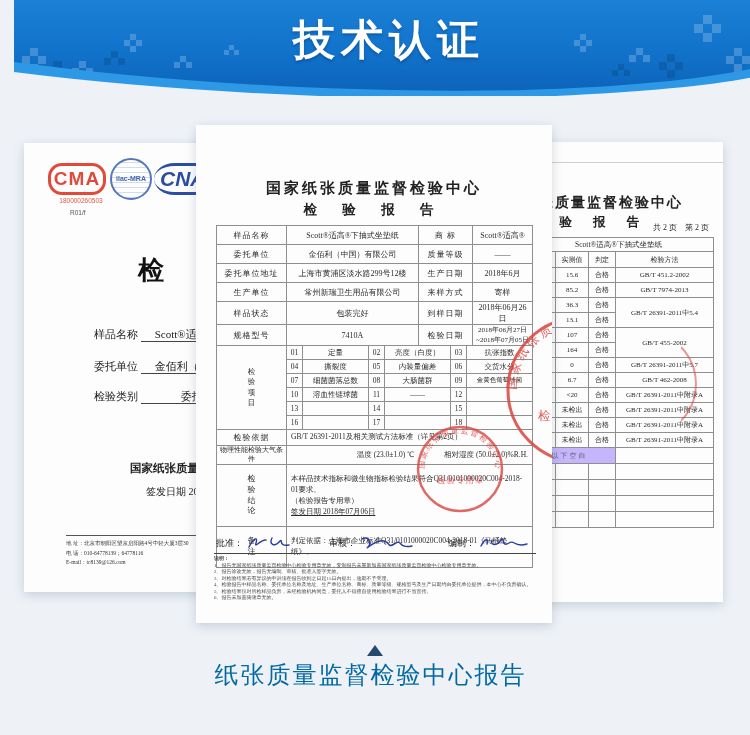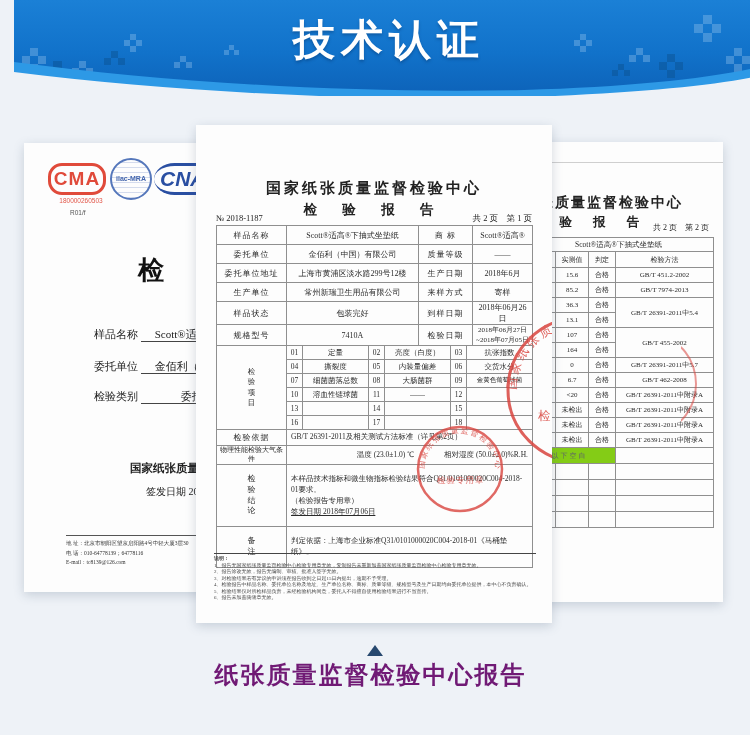--- a/index.html
+++ b/index.html
@@ -68,32 +68,32 @@
   .r-rep { position:absolute; left:-58px; top:72px; width:280px; text-align:center; font-size:12.5px; font-weight:bold; letter-spacing:9px; white-space:nowrap; }
   .r-meta { position:absolute; right:14px; top:80px; font-size:8px; }
   .r-topline { position:absolute; left:0; top:20px; width:100%; border-top:1px solid #cfcfcf; }
   .rt { position:absolute; left:18px; top:95px; width:190px; }
   .rt td { font-size:7px; padding:0 1px; }
   .rt .prod td { height:14px; font-size:7.5px; }
   .rt .head td { height:16px; }
   .rt .data td { height:15px; }
   .rt .blankmark td { height:16px; }
   .rt .empty td { height:16px; }
-  .gray-cell { background:#84cc16; color:#5e6369; letter-spacing:2px; }
+  .gray-cell { background:#c4b5fd; color:#5e6369; letter-spacing:2px; }
 
   
   .stamp { position:absolute; opacity:.85; }
   .arc-wrap { position:absolute; left:176px; top:196px; width:18px; height:92px; overflow:hidden; opacity:.55; }
   .arc-circle { width:74px; height:92px; margin-left:-58px; border:2.5px solid #d9453f; border-radius:50%; }
 
   
   .caption-tri { position:absolute; left:367px; top:645px; width:0; height:0;
     border-left:8px solid transparent; border-right:8px solid transparent; border-bottom:11px solid #27496f; }
   .caption-text { position:absolute; left:0; top:659px; width:741px; text-align:center;
-    font-family:"Liberation Sans", sans-serif; font-weight:bold; font-size:24px; color:#701a75; letter-spacing:2px; }
+    font-family:"Liberation Sans", sans-serif; font-weight:normal; font-size:24px; color:#0369a1; letter-spacing:2px; }
 </style>
 </head>
 <body>
 
 <div class="stage">
 
   <div class="header">
     <div class="header-bg"></div>
     <svg class="header-curves" width="750" height="96" viewBox="0 0 750 96" preserveAspectRatio="none">
 
@@ -316,24 +316,20 @@
       </table>
 
     <div class="arc-wrap">
       <div class="arc-circle"></div>
     </div>
   </div>
 
   <div class="page page-center">
     <div class="c-org">国家纸张质量监督检验中心</div>
     <div class="c-rep">检 验 报 告</div>
-    <div class="c-meta">
-      <span>№ 2018-1187</span>
-      <span>共 2 页　第 1 页</span>
-    </div>
 
     <div class="c-tables">
 
       <table class="t1">
         <colgroup>
             <col style="width:70px">
             <col style="width:132px">
             <col style="width:54px">
             <col style="width:60px">
           </colgroup>
@@ -469,20 +465,36 @@
         <tr style="height:28px">
           <td>
                 <span class="vlabel vnarrow">备注</span>
               </td>
           <td class="para">判定依据：上海市企业标准Q31/0101000020C004-2018-01《马桶垫纸》。</td>
         </tr>
       </tbody>
         </table>
     </div>
 
+    <div class="sig-row">
+      <span>批准：</span>
+      <svg class="sig-svg" width="52" height="18" viewBox="0 0 52 18">
+        <path d="M4,13 C9,3 13,3 11,9 C9,15 16,5 21,6 M27,4 C24,10 29,14 35,7 C38,4 33,13 44,11" stroke="#2b3f9e" stroke-width="1.4" fill="none" stroke-linecap="round"></path>
+      </svg>
+      <span class="gap"></span>
+      <span>审核：</span>
+      <svg class="sig-svg" width="58" height="20" viewBox="0 0 58 20">
+        <path d="M4,6 C10,2 14,10 10,14 C6,18 18,6 26,8 C34,10 28,16 38,10 C44,6 40,16 54,13" stroke="#2b3f9e" stroke-width="1.5" fill="none" stroke-linecap="round"></path>
+      </svg>
+      <span class="gap"></span>
+      <span>编制：</span>
+      <svg class="sig-svg" width="55" height="18" viewBox="0 0 55 18">
+        <path d="M4,12 C8,4 12,4 10,10 M15,6 C13,12 20,12 24,6 C28,2 24,14 32,9 C38,5 36,14 50,10" stroke="#2b3f9e" stroke-width="1.4" fill="none" stroke-linecap="round"></path>
+      </svg>
+    </div>
 
     <div class="c-rule"></div>
     <div class="c-notes">
       <div class="nt">说明：</div>
       <div>1、报告无国家纸张质量监督检验中心检验专用章无效，复制报告未重新加盖国家纸张质量监督检验中心检验专用章无效。</div>
       <div>2、报告涂改无效，报告无编制、审核、批准人签字无效。</div>
       <div>3、对检验结果若有异议的申诉须在报告收到之日起15日内提出，逾期不予受理。</div>
       <div>4、检验报告中样品名称、委托单位名称及地址、生产单位名称、商标、质量等级、规格型号及生产日期均由委托单位提供，本中心不负责确认。</div>
       <div>5、检验结果仅对所检样品负责，未经检验机构同意，委托人不得擅自使用检验结果进行不当宣传。</div>
       <div>6、报告未加盖骑缝章无效。</div>

